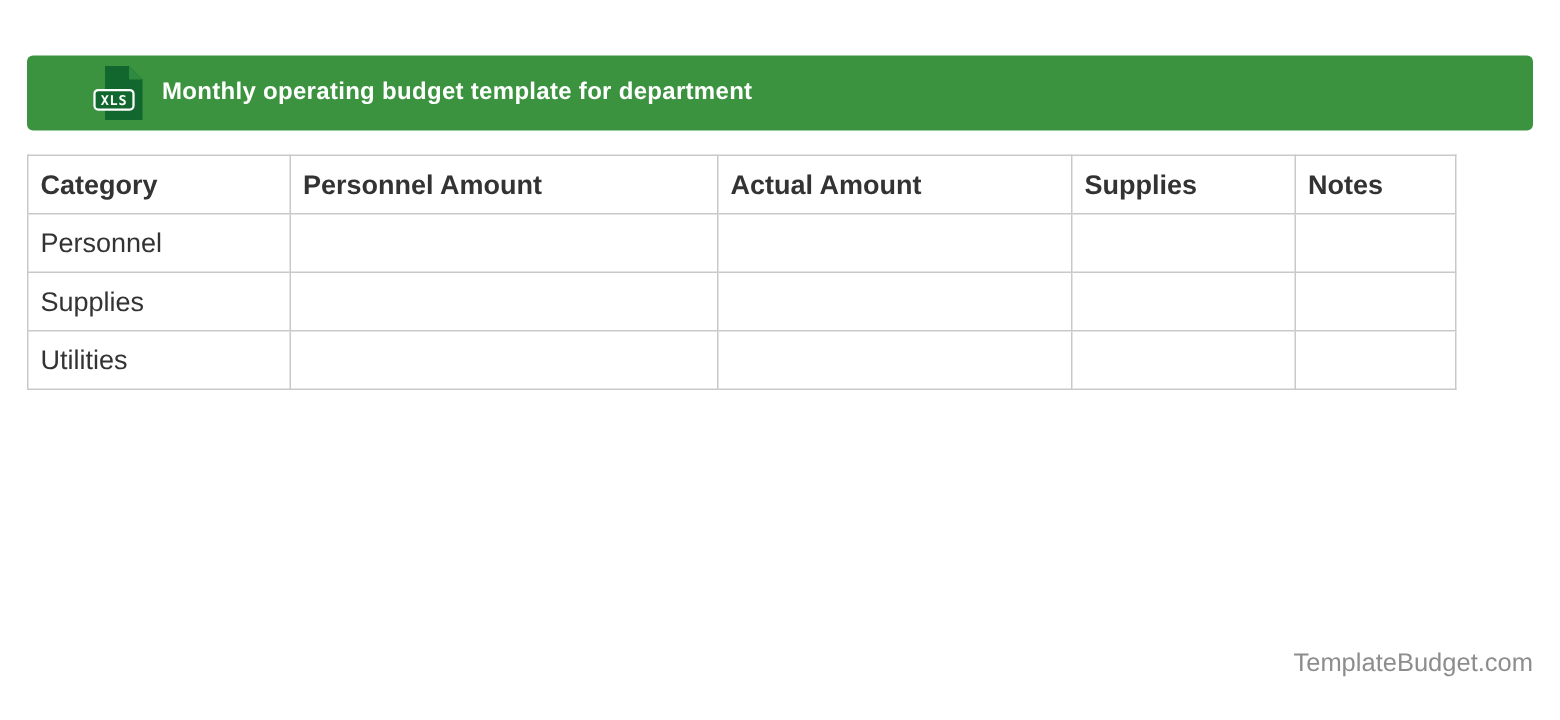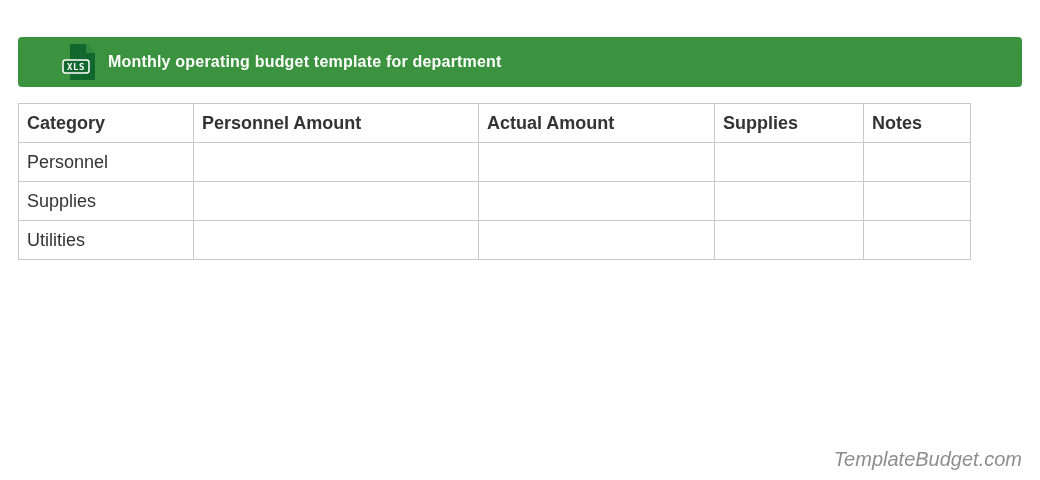--- a/index.html
+++ b/index.html
@@ -65,25 +65,24 @@
     text-align:left;
     vertical-align:middle;
     overflow:hidden;
     white-space:nowrap;
   }
   .budget-table th{
     font-weight:700;
   }
   .footer-site{
     position:absolute;
-    top:448px;
+    top:432px;
     right:18px;
-    font-size:20px;
+    font-size:17px;
     color:var(--footer);
-    font-style:italic;
   }
 </style>
 </head>
 <body>
 
 <div class="page">
 
   <div class="header-bar">
     <span class="file-icon">
       <svg width="34" height="38" viewBox="0 0 34 38" aria-hidden="true">

